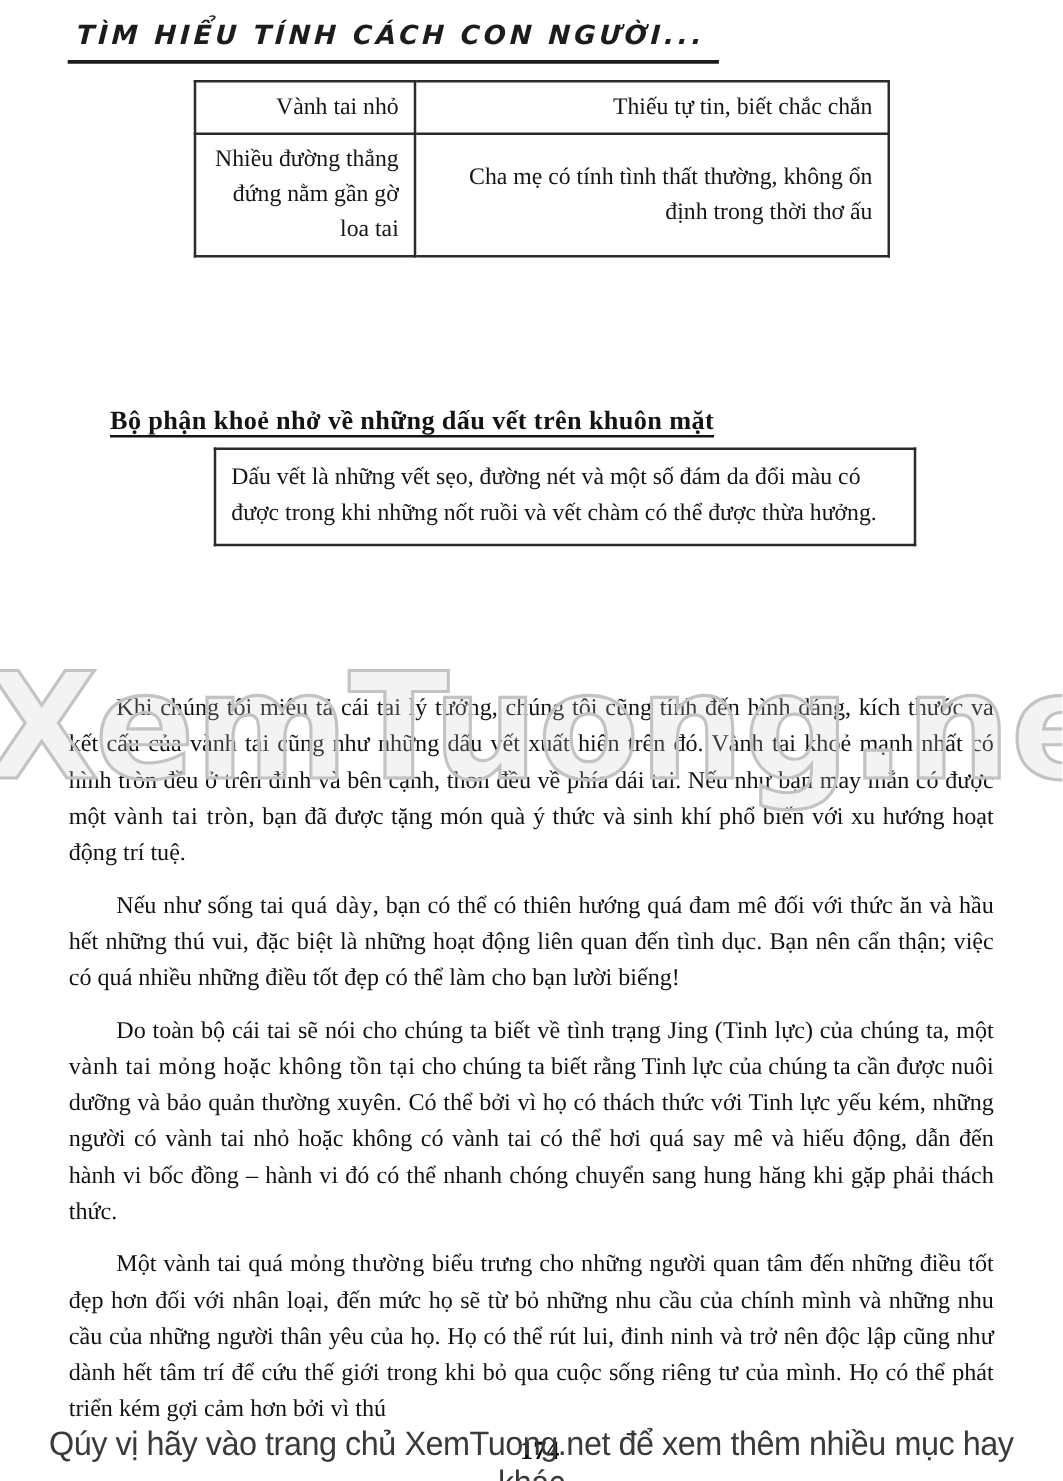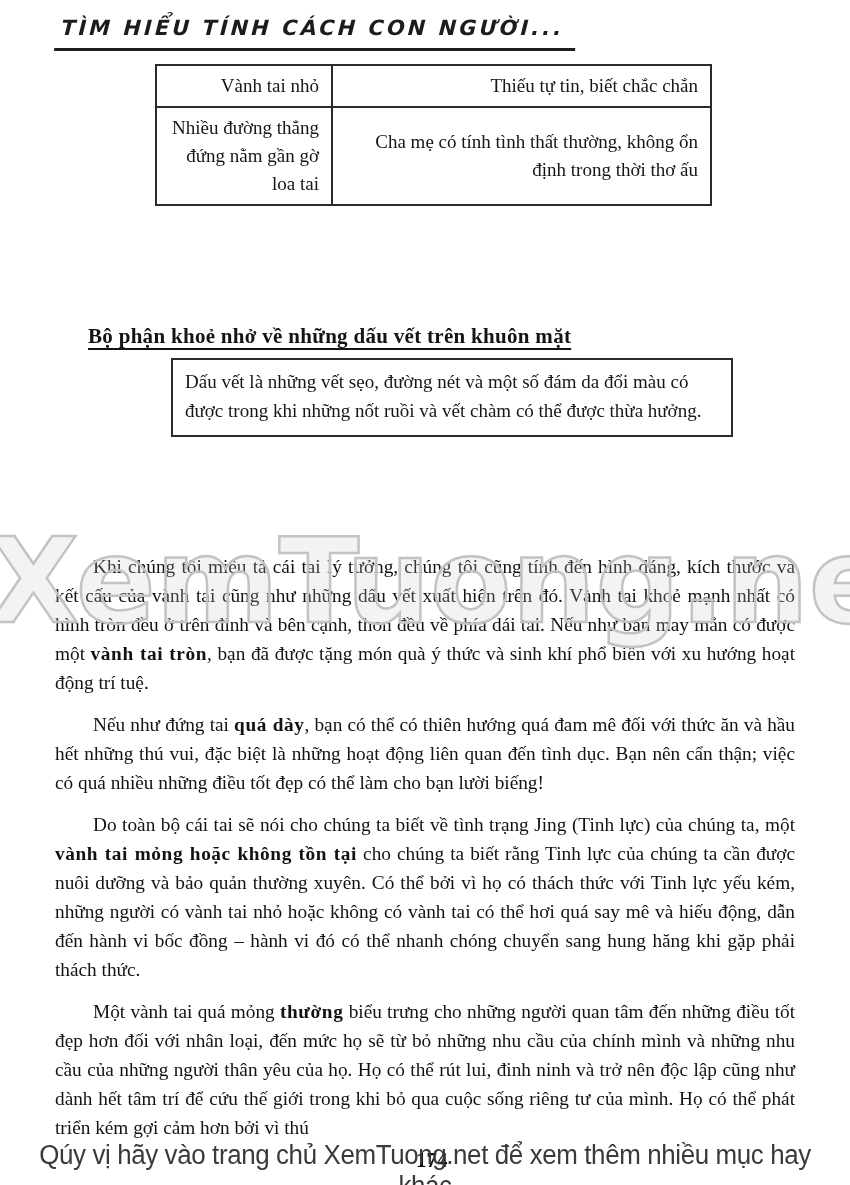--- a/index.html
+++ b/index.html
@@ -62,21 +62,21 @@
     width:740px;
     font-size:19.3px;line-height:29px;
     text-align:justify;
     color:#121212;
     z-index:1;
   }
   .body-text p{
     margin:0 0 13px 0;
     text-indent:38px;
   }
-  .body-text b{font-weight:bold;letter-spacing:0.6px;margin-top:14px;}
+  .body-text b{font-weight:normal;letter-spacing:0.6px;margin-top:14px;}
   
   .watermark{
     position:absolute;top:512px;left:-12px;
     width:880px;
     font-family:"DejaVu Sans", sans-serif;
     font-weight:bold;
     font-size:118px;
     white-space:nowrap;
     color:rgba(200,200,200,0.22);
     -webkit-text-stroke:2.5px #c3c3c3;
@@ -131,21 +131,21 @@
       <tr>
         <td>Dấu vết là những vết sẹo, đường nét và một số đám da đổi màu có được trong khi những nốt ruồi và vết chàm có thể được thừa hưởng.</td>
       </tr>
     </tbody>
   </table>
 
   <div class="watermark">XemTuong.net</div>
 
   <div class="body-text">
     <p><span>Khi chúng tôi miêu tả cái tai lý tưởng, chúng tôi cũng tính đến hình dáng, kích thước và kết cấu của vành tai cũng như những dấu vết xuất hiện trên đó. Vành tai khoẻ mạnh nhất có hình tròn đều ở trên đỉnh và bên cạnh, thon đều về phía dái tai. Nếu như bạn may mắn có được một </span><b>vành tai tròn</b><span>, bạn đã được tặng món quà ý thức và sinh khí phổ biến với xu hướng hoạt động trí tuệ.</span></p>
-    <p><span>Nếu như đứng tai </span><b>quá dày</b><span>, bạn có thể có thiên hướng quá đam mê đối với thức ăn và hầu hết những thú vui, đặc biệt là những hoạt động liên quan đến tình dục. Bạn nên cẩn thận; việc có quá nhiều những điều tốt đẹp có thể làm cho bạn lười biếng!</span></p>
+    <p><span>Nếu như sống tai </span><b>quá dày</b><span>, bạn có thể có thiên hướng quá đam mê đối với thức ăn và hầu hết những thú vui, đặc biệt là những hoạt động liên quan đến tình dục. Bạn nên cẩn thận; việc có quá nhiều những điều tốt đẹp có thể làm cho bạn lười biếng!</span></p>
     <p><span>Do toàn bộ cái tai sẽ nói cho chúng ta biết về tình trạng Jing (Tinh lực) của chúng ta, một </span><b>vành tai mỏng hoặc không tồn tại</b><span> cho chúng ta biết rằng Tinh lực của chúng ta cần được nuôi dưỡng và bảo quản thường xuyên. Có thể bởi vì họ có thách thức với Tinh lực yếu kém, những người có vành tai nhỏ hoặc không có vành tai có thể hơi quá say mê và hiếu động, dẫn đến hành vi bốc đồng – hành vi đó có thể nhanh chóng chuyển sang hung hăng khi gặp phải thách thức.</span></p>
     <p><span>Một vành tai quá mỏng </span><b>thường</b><span> biểu trưng cho những người quan tâm đến những điều tốt đẹp hơn đối với nhân loại, đến mức họ sẽ từ bỏ những nhu cầu của chính mình và những nhu cầu của những người thân yêu của họ. Họ có thể rút lui, đinh ninh và trở nên độc lập cũng như dành hết tâm trí để cứu thế giới trong khi bỏ qua cuộc sống riêng tư của mình. Họ có thể phát triển kém gợi cảm hơn bởi vì thú</span></p>
   </div>
 
   <div class="page-number">174</div>
 
   <div class="footer">
     <span>Qúy vị hãy vào trang chủ </span><span>XemTuong.net</span><span> để xem thêm nhiều mục hay khác</span>
   </div>
 

